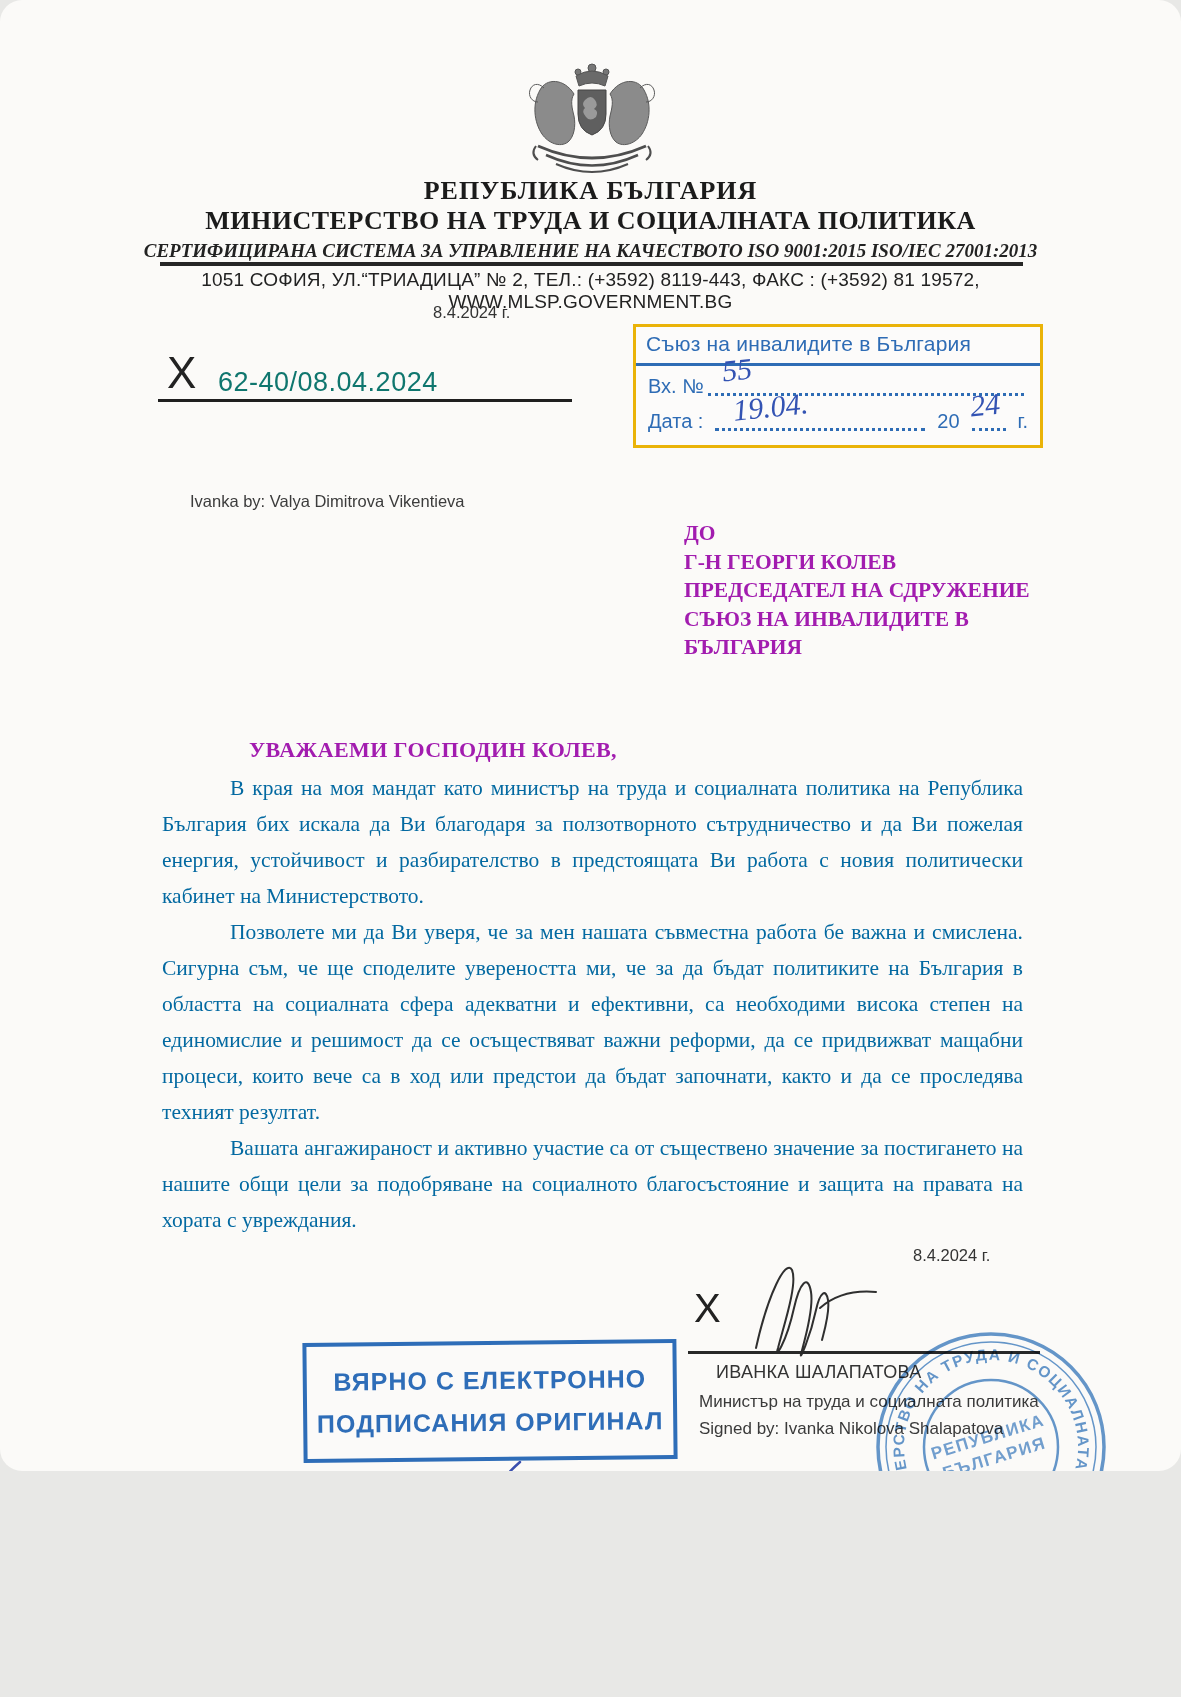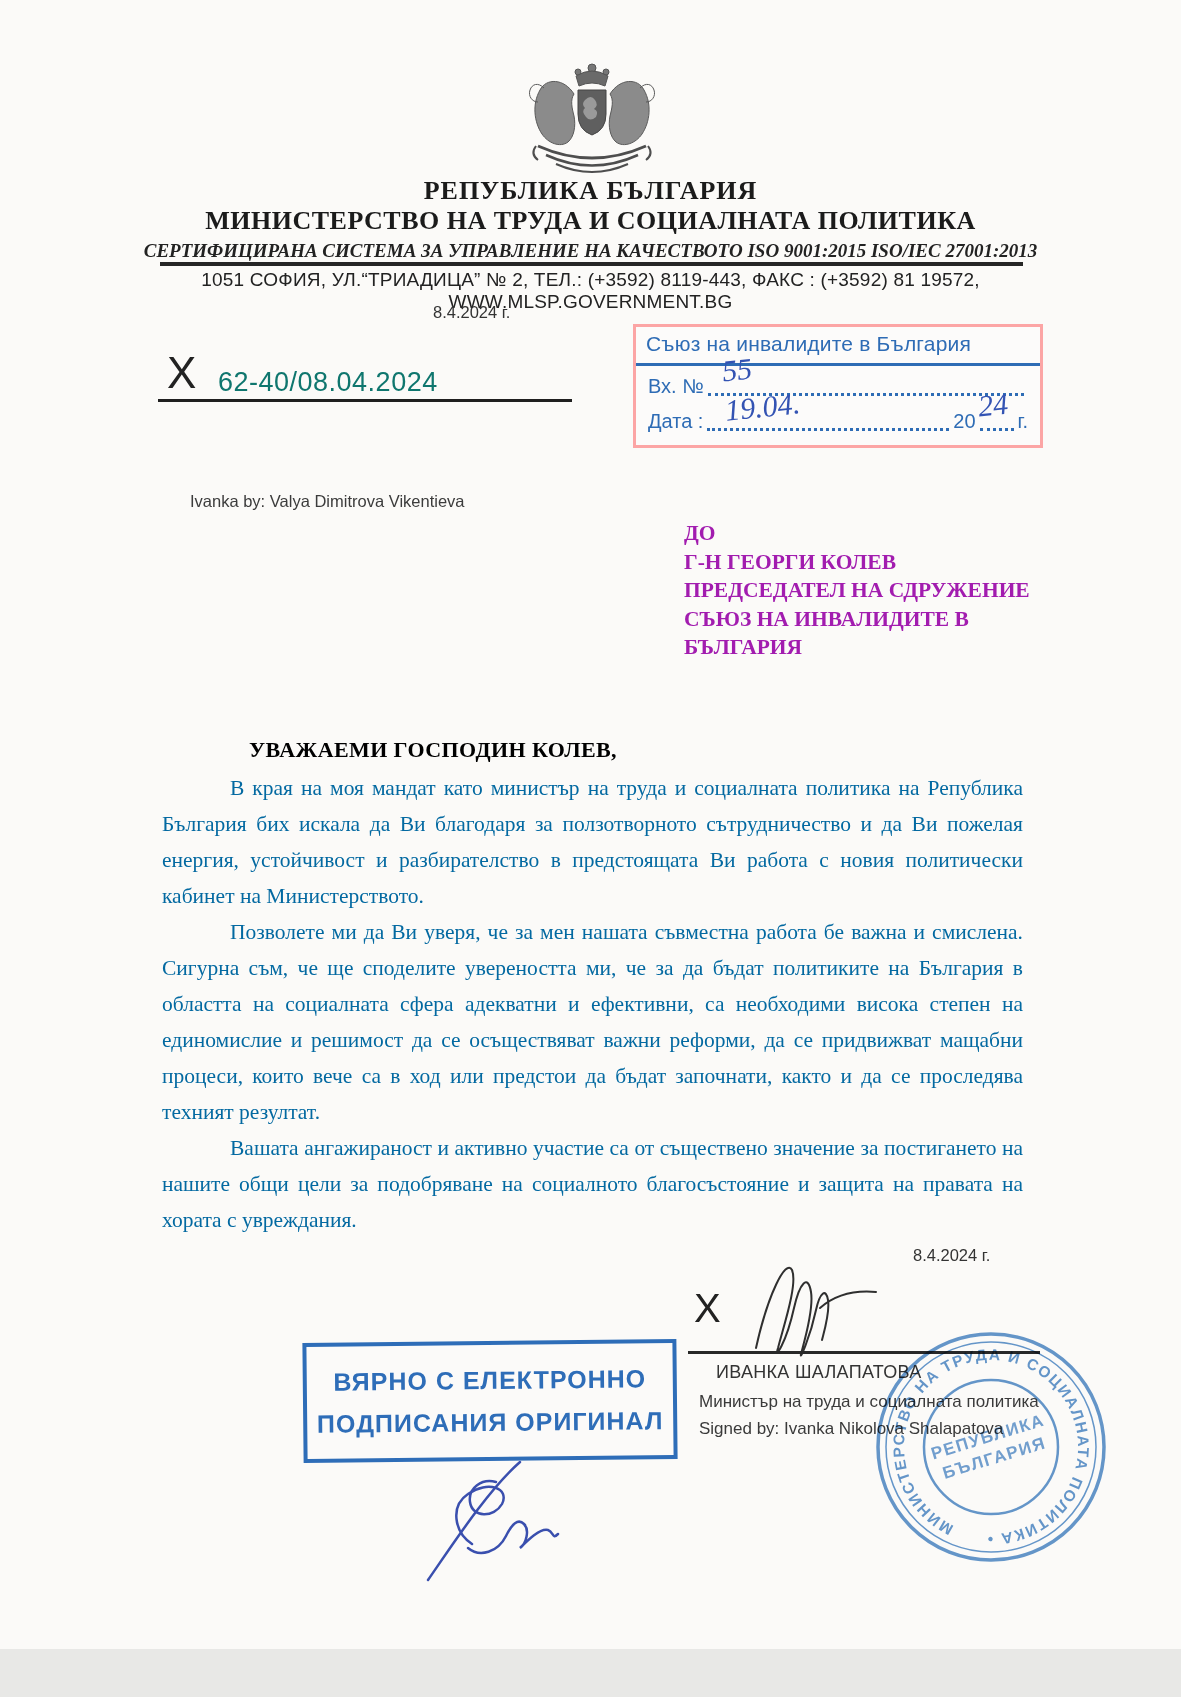--- a/index.html
+++ b/index.html
@@ -1,19 +1,19 @@
 <!DOCTYPE html>
 <html><head>
 <meta charset="utf-8">
 <style>
   html,body { margin:0; padding:0; }
   body { background:#e8e8e6; font-family:"Liberation Sans", sans-serif; }
   .page {
-    position:relative; width:1181px; height:1649px; margin:0 auto;
-    background:#fbfaf8; overflow:hidden; color:#1d1d1d;
+    position:relative; width:1181px; height:1471px; margin:0 auto;
+    background:#fbfaf8; overflow:hidden; color:#1d1d1d;border-radius:22px;
   }
   .abs { position:absolute; }
   .serif { font-family:"Liberation Serif", serif; }
   .sans  { font-family:"Liberation Sans", sans-serif; }
 
   
   .h-center { left:60px; right:60px; text-align:center; }
   .h-republic { top:176px; font-size:26px; font-weight:bold; letter-spacing:1px; color:#1b1b1b; }
   .h-ministry { top:206px; font-size:26px; font-weight:bold; letter-spacing:0.5px; color:#1b1b1b; }
   .h-cert     { top:240px; font-size:19px; font-style:italic; font-weight:bold; color:#222; }
@@ -21,37 +21,37 @@
   .h-address  { top:269px; font-size:19px; color:#222; letter-spacing:0.2px; }
 
   
   .date-top { left:433px; top:303px; font-size:16.5px; color:#333; }
   .ref-x   { left:167px; top:348px; font-size:44px; color:#222; }
   .ref-num { left:218px; top:367px; font-size:27px; color:#0f766e; letter-spacing:0.5px; }
   .ref-line { top:399px; left:158px; width:414px; height:3px; background:#1f1f1f; }
   .signed1 { left:190px; top:492px; font-size:16.5px; color:#3c3c3c; }
 
   
-  .entry-stamp { left:633px; top:324px; width:404px; border:3px solid #fca5a5; color:#2e6cb5; background:rgba(255,255,255,0.25); }
+  .entry-stamp { left:633px; top:324px; width:404px; border:3px solid #eab308; color:#2e6cb5; background:rgba(255,255,255,0.25); }
   .entry-title { font-size:21px; padding:5px 10px 7px; border-bottom:3px solid #2e6cb5; letter-spacing:0.2px; }
   .entry-rows { padding:9px 12px 12px; }
   .entry-row { display:flex; align-items:flex-start; font-size:20px; position:relative; }
-  .entry-row + .entry-row { margin-top:12px; }
+  .entry-row + .entry-row { margin-top:12px;gap:8px; }
   .leader { flex:1; border-bottom:3px dotted #2e6cb5; height:18px; position:relative; margin:0 4px; }
   .leader.short { flex:0 0 34px; }
   .hand { position:absolute; font-family:"Liberation Serif", serif; font-style:italic; color:#3353b3; font-size:30px; transform:rotate(-6deg); white-space:nowrap; }
   .hand-no  { top:-22px; left:14px; }
   .hand-dd  { top:-20px; left:18px; }
   .hand-yy  { top:-22px; left:-2px; }
 
   
   .recipient { left:684px; top:519px; font-size:21.5px; font-weight:bold; line-height:28.5px; color:#a21caf; }
 
   
-  .salutation { left:249px; top:737px; font-size:22px; font-weight:bold; letter-spacing:0.4px; color:#000000; }
+  .salutation { left:249px; top:737px; font-size:22px; font-weight:bold; letter-spacing:0.4px; color:#a21caf; }
   .body-text { left:162px; top:770px; width:861px; font-size:21.5px; line-height:36px; text-align:justify; color:#0369a1; }
   .body-text p { margin:0; text-indent:68px; }
 
   
   .date2   { left:913px; top:1246px; font-size:16.5px; color:#333; }
   .sig-x   { left:694px; top:1286px; font-size:40px; color:#222; }
   .sig-line{ top:1351px; left:688px; width:352px; height:3px; background:#282828; }
   .sig-name  { left:699px; top:1362px; font-size:18px; color:#333; letter-spacing:0.3px;margin-left:17px; }
   .sig-title { left:699px; top:1392px; font-size:17px; color:#3a3a3a; }
   .sig-signed{ left:699px; top:1419px; font-size:17px; color:#3a3a3a; }

